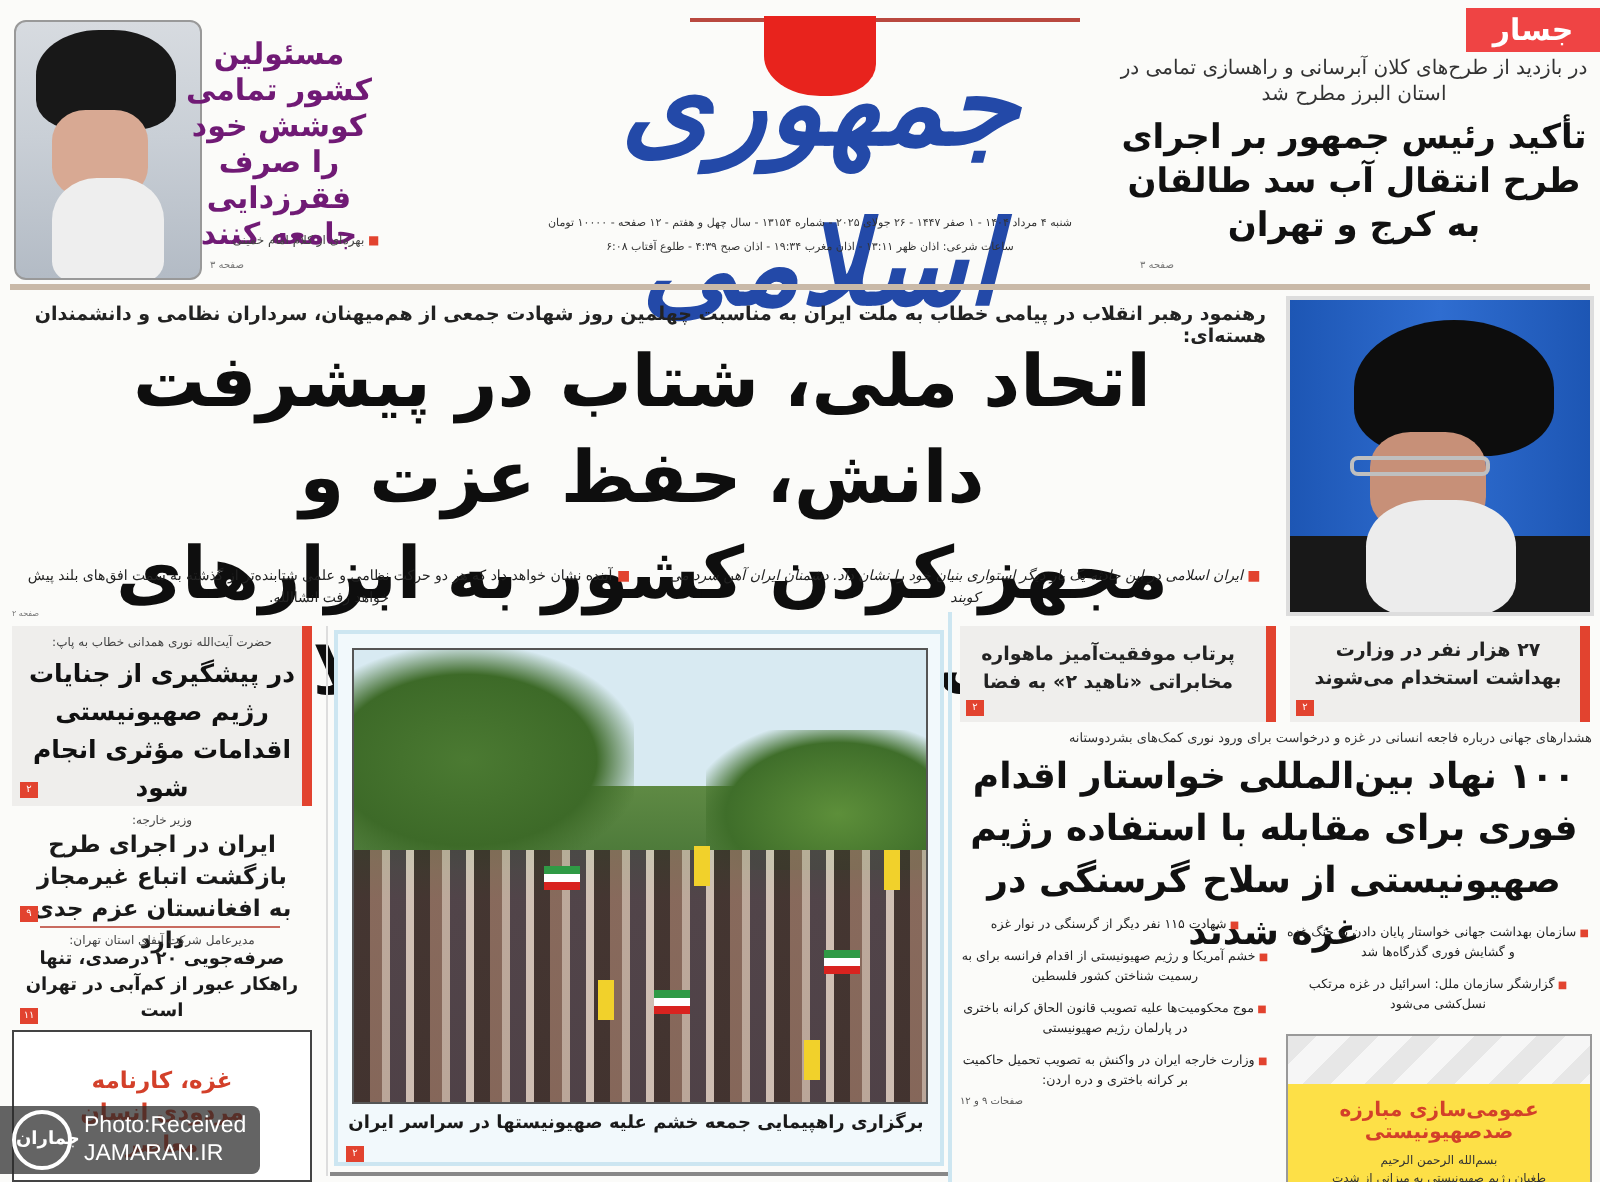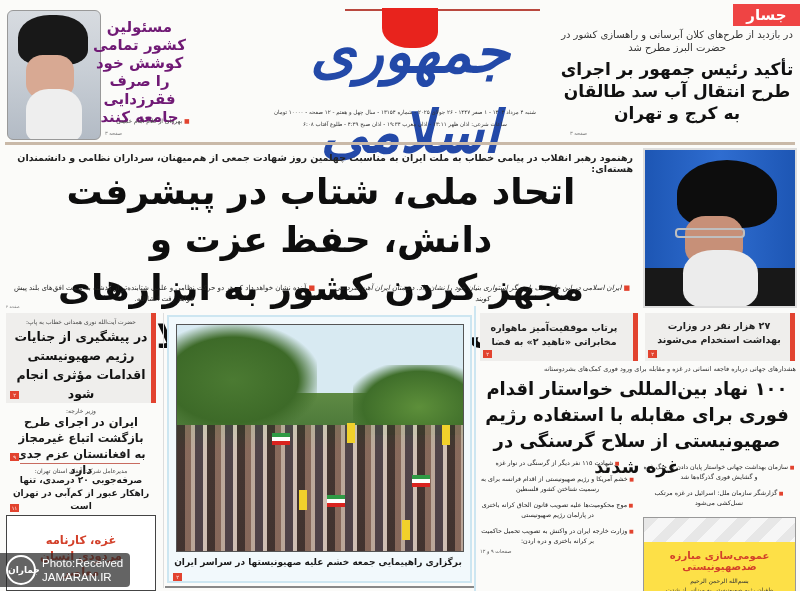--- a/index.html
+++ b/index.html
@@ -93,21 +93,21 @@
 
   .campaign-box { left: 643px; top: 517px; width: 153px; height: 90px; border: 1px solid #999; background: #fde047; }
   .campaign-pattern { height: 24px; background: repeating-linear-gradient(135deg,#e7e7e7 0 10px,#f6f6f6 10px 22px); }
   .campaign-title { color: #d3402a; font-size: 10px; font-weight: bold; text-align: center; margin-top: 8px; }
   .campaign-text { font-size: 6px; color: #333; text-align: center; line-height: 9px; margin-top: 4px; }
 </style>
 </head>
 <body>
 
 <div class="abs tag-jesar">جسار</div>
-<div class="abs top-right-kicker c">در بازدید از طرح‌های کلان آبرسانی و راهسازی کشور در حضرت البرز مطرح شد</div>
+<div class="abs top-right-kicker c">در بازدید از طرح‌های کلان آبرسانی و راهسازی تمامی در استان البرز مطرح شد</div>
 <div class="abs top-right-title c">تأکید رئیس جمهور بر اجرای طرح انتقال آب سد طالقان به کرج و تهران</div>
 <div class="abs top-right-page">صفحه ۳</div>
 
 <div class="abs logo-line"></div>
 <div class="abs logo-blot"></div>
 <div class="abs logo-text">جمهوری اسلامی</div>
 <div class="abs dateline">
   <div>شنبه ۴ مرداد ۱۴۰۴ - ۱ صفر ۱۴۴۷ - ۲۶ جولای ۲۰۲۵ - شماره ۱۳۱۵۴ - سال چهل و هفتم - ۱۲ صفحه - ۱۰۰۰۰ تومان</div>
   <div>ساعات شرعی: اذان ظهر ۱۳:۱۱ - اذان مغرب ۱۹:۳۴ - اذان صبح ۴:۳۹ - طلوع آفتاب ۶:۰۸</div>
 </div>
@@ -201,21 +201,21 @@
   <div class="box-title-sm" style="padding:8px 18px 0 8px">پرتاب موفقیت‌آمیز ماهواره مخابراتی «ناهید ۲» به فضا</div>
   <div class="page-tag" style="position:absolute;left:3px;bottom:3px;">۲</div>
 </div>
 
 <div class="abs box-health">
   <div class="red-bar" style="position:absolute;right:0;top:0;height:48px;"></div>
   <div class="box-title-sm" style="padding:6px 10px 0 8px">۲۷ هزار نفر در وزارت بهداشت استخدام می‌شوند</div>
   <div class="page-tag" style="position:absolute;left:3px;bottom:3px;">۲</div>
 </div>
 
-<div class="abs gaza-kicker">هشدارهای جهانی درباره فاجعه انسانی در غزه و مقابله برای ورود فوری کمک‌های بشردوستانه</div>
+<div class="abs gaza-kicker">هشدارهای جهانی درباره فاجعه انسانی در غزه و درخواست برای ورود نوری کمک‌های بشردوستانه</div>
 <div class="abs gaza-title">۱۰۰ نهاد بین‌المللی خواستار اقدام فوری برای مقابله با استفاده رژیم صهیونیستی از سلاح گرسنگی در غزه شدند</div>
 
 <div class="abs bullets-col" style="left:480px;top:458px;">
   <div class="b">شهادت ۱۱۵ نفر دیگر از گرسنگی در نوار غزه</div>
   <div class="b">خشم آمریکا و رژیم صهیونیستی از اقدام فرانسه برای به رسمیت شناختن کشور فلسطین</div>
   <div class="b">موج محکومیت‌ها علیه تصویب قانون الحاق کرانه باختری در پارلمان رژیم صهیونیستی</div>
   <div class="b" style="margin-bottom:0">وزارت خارجه ایران در واکنش به تصویب تحمیل حاکمیت بر کرانه باختری و دره اردن:</div>
   <div class="bul-page">صفحات ۹ و ۱۲</div>
 </div>
 

